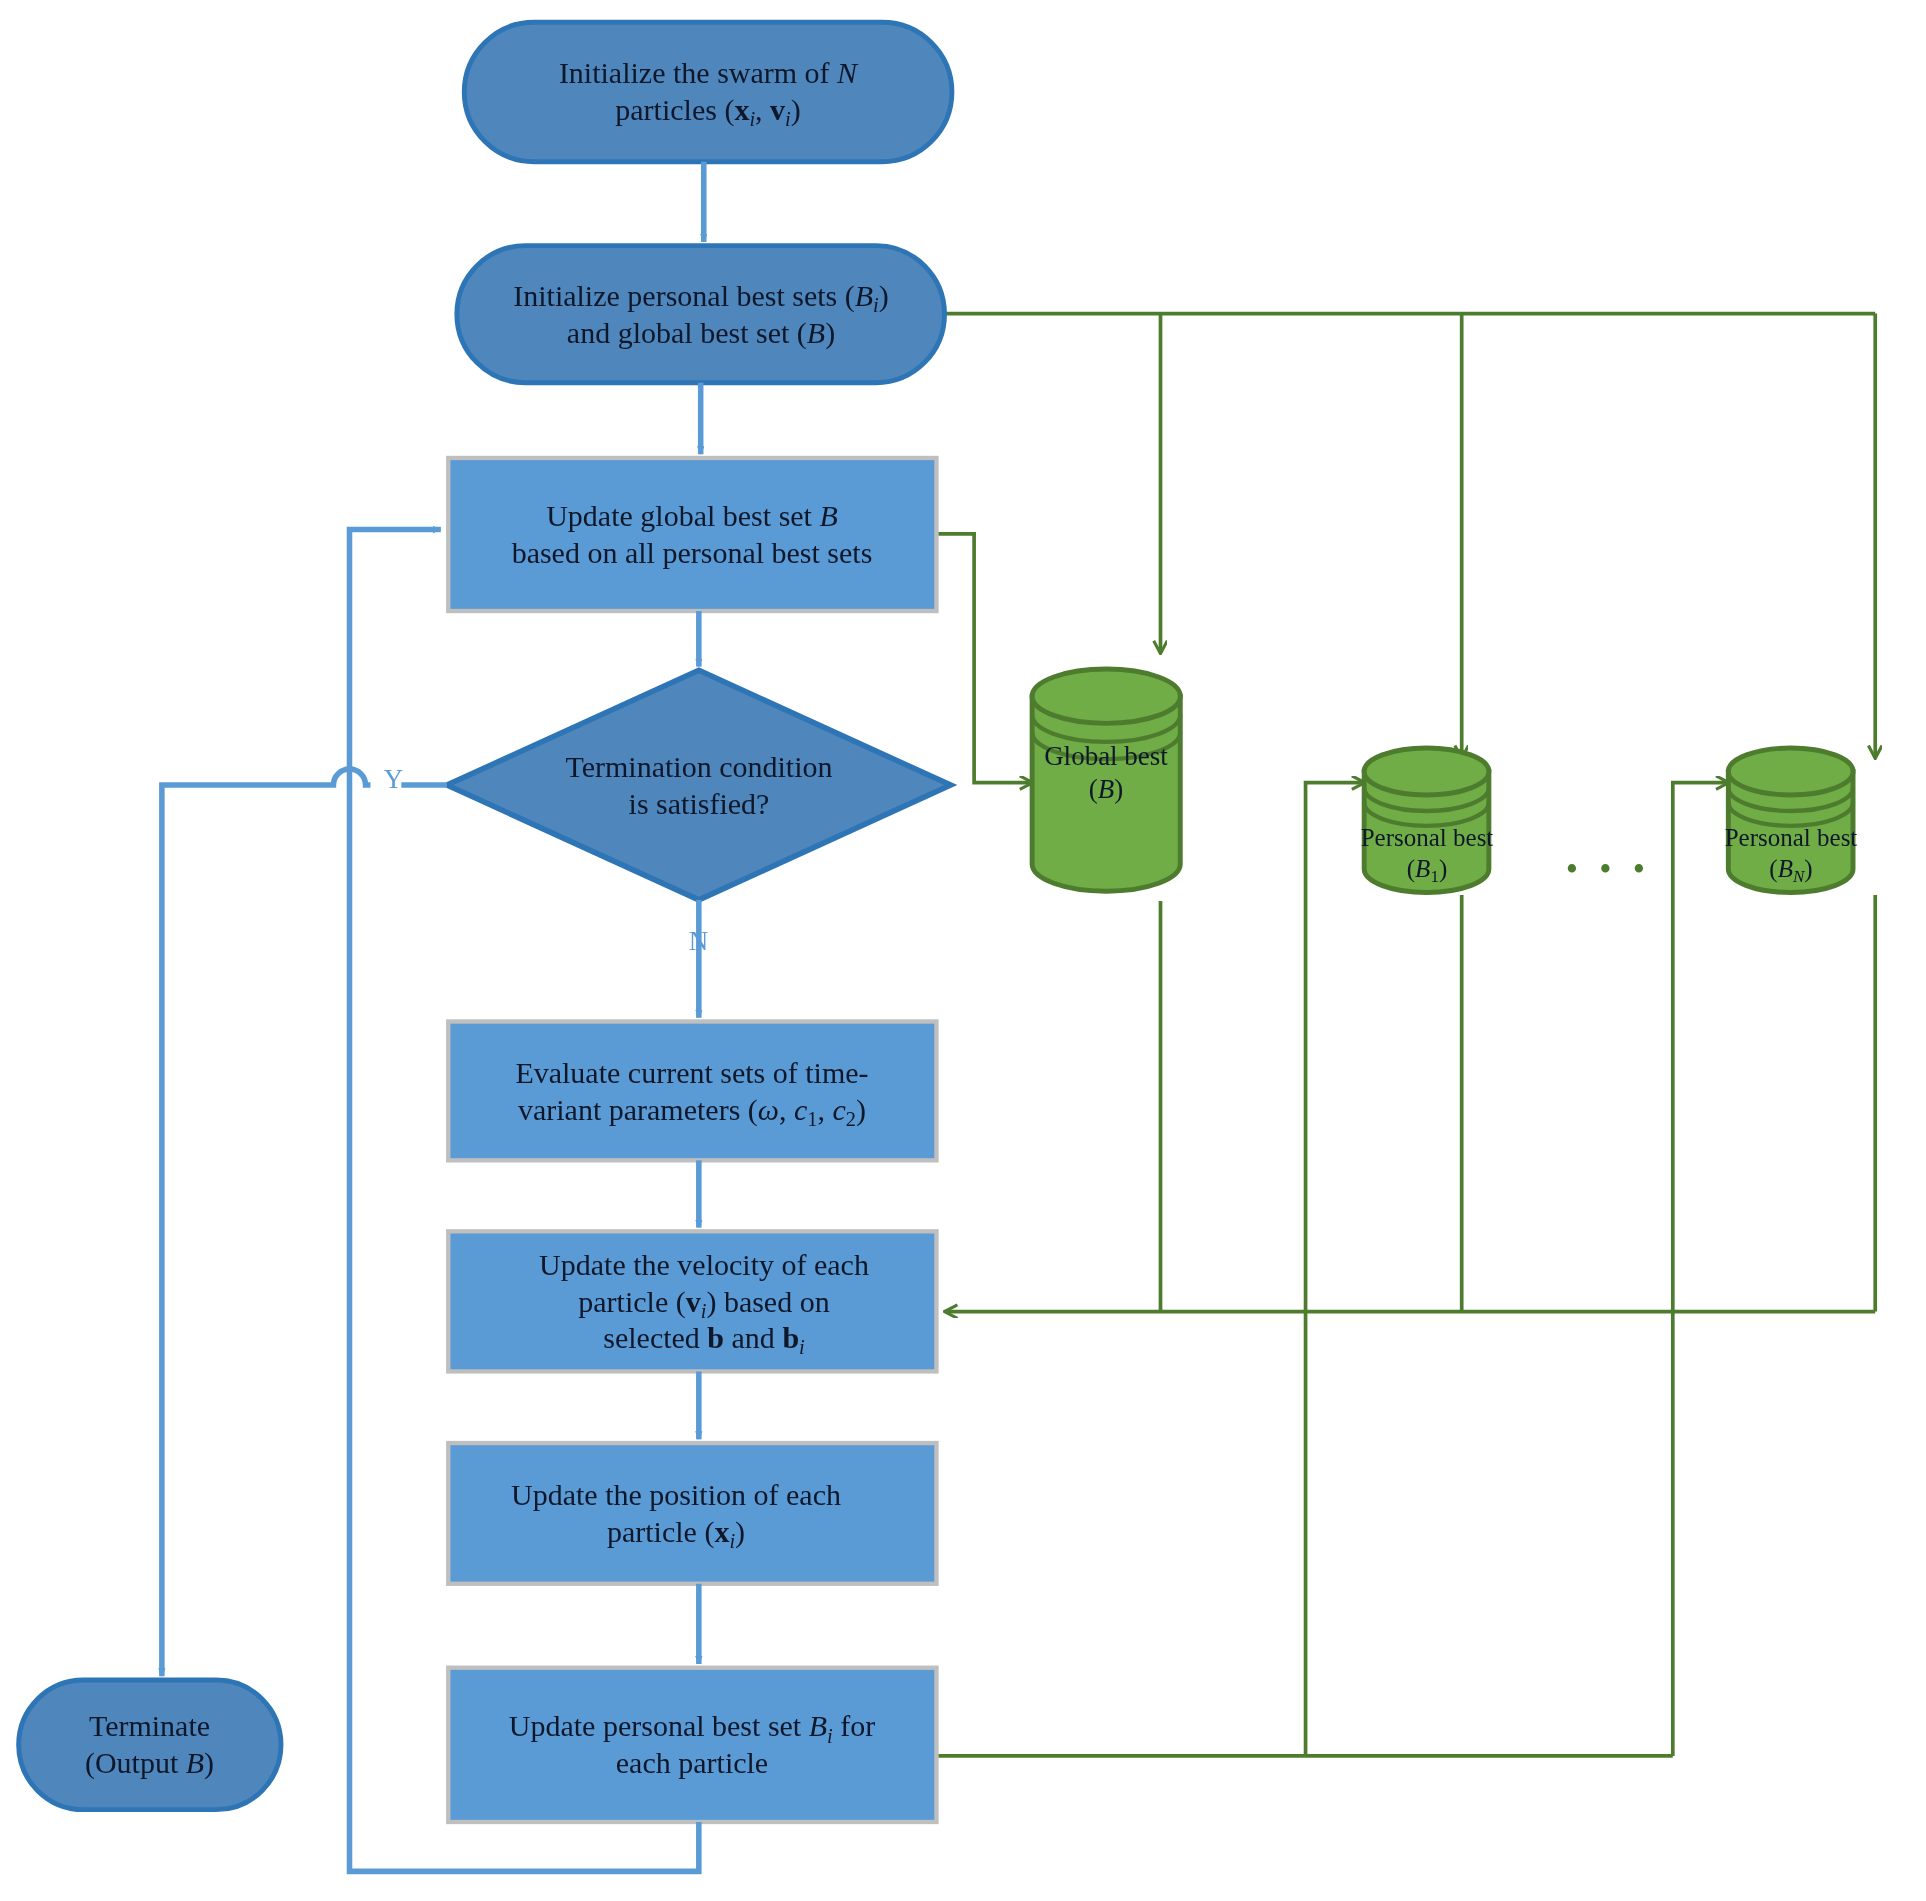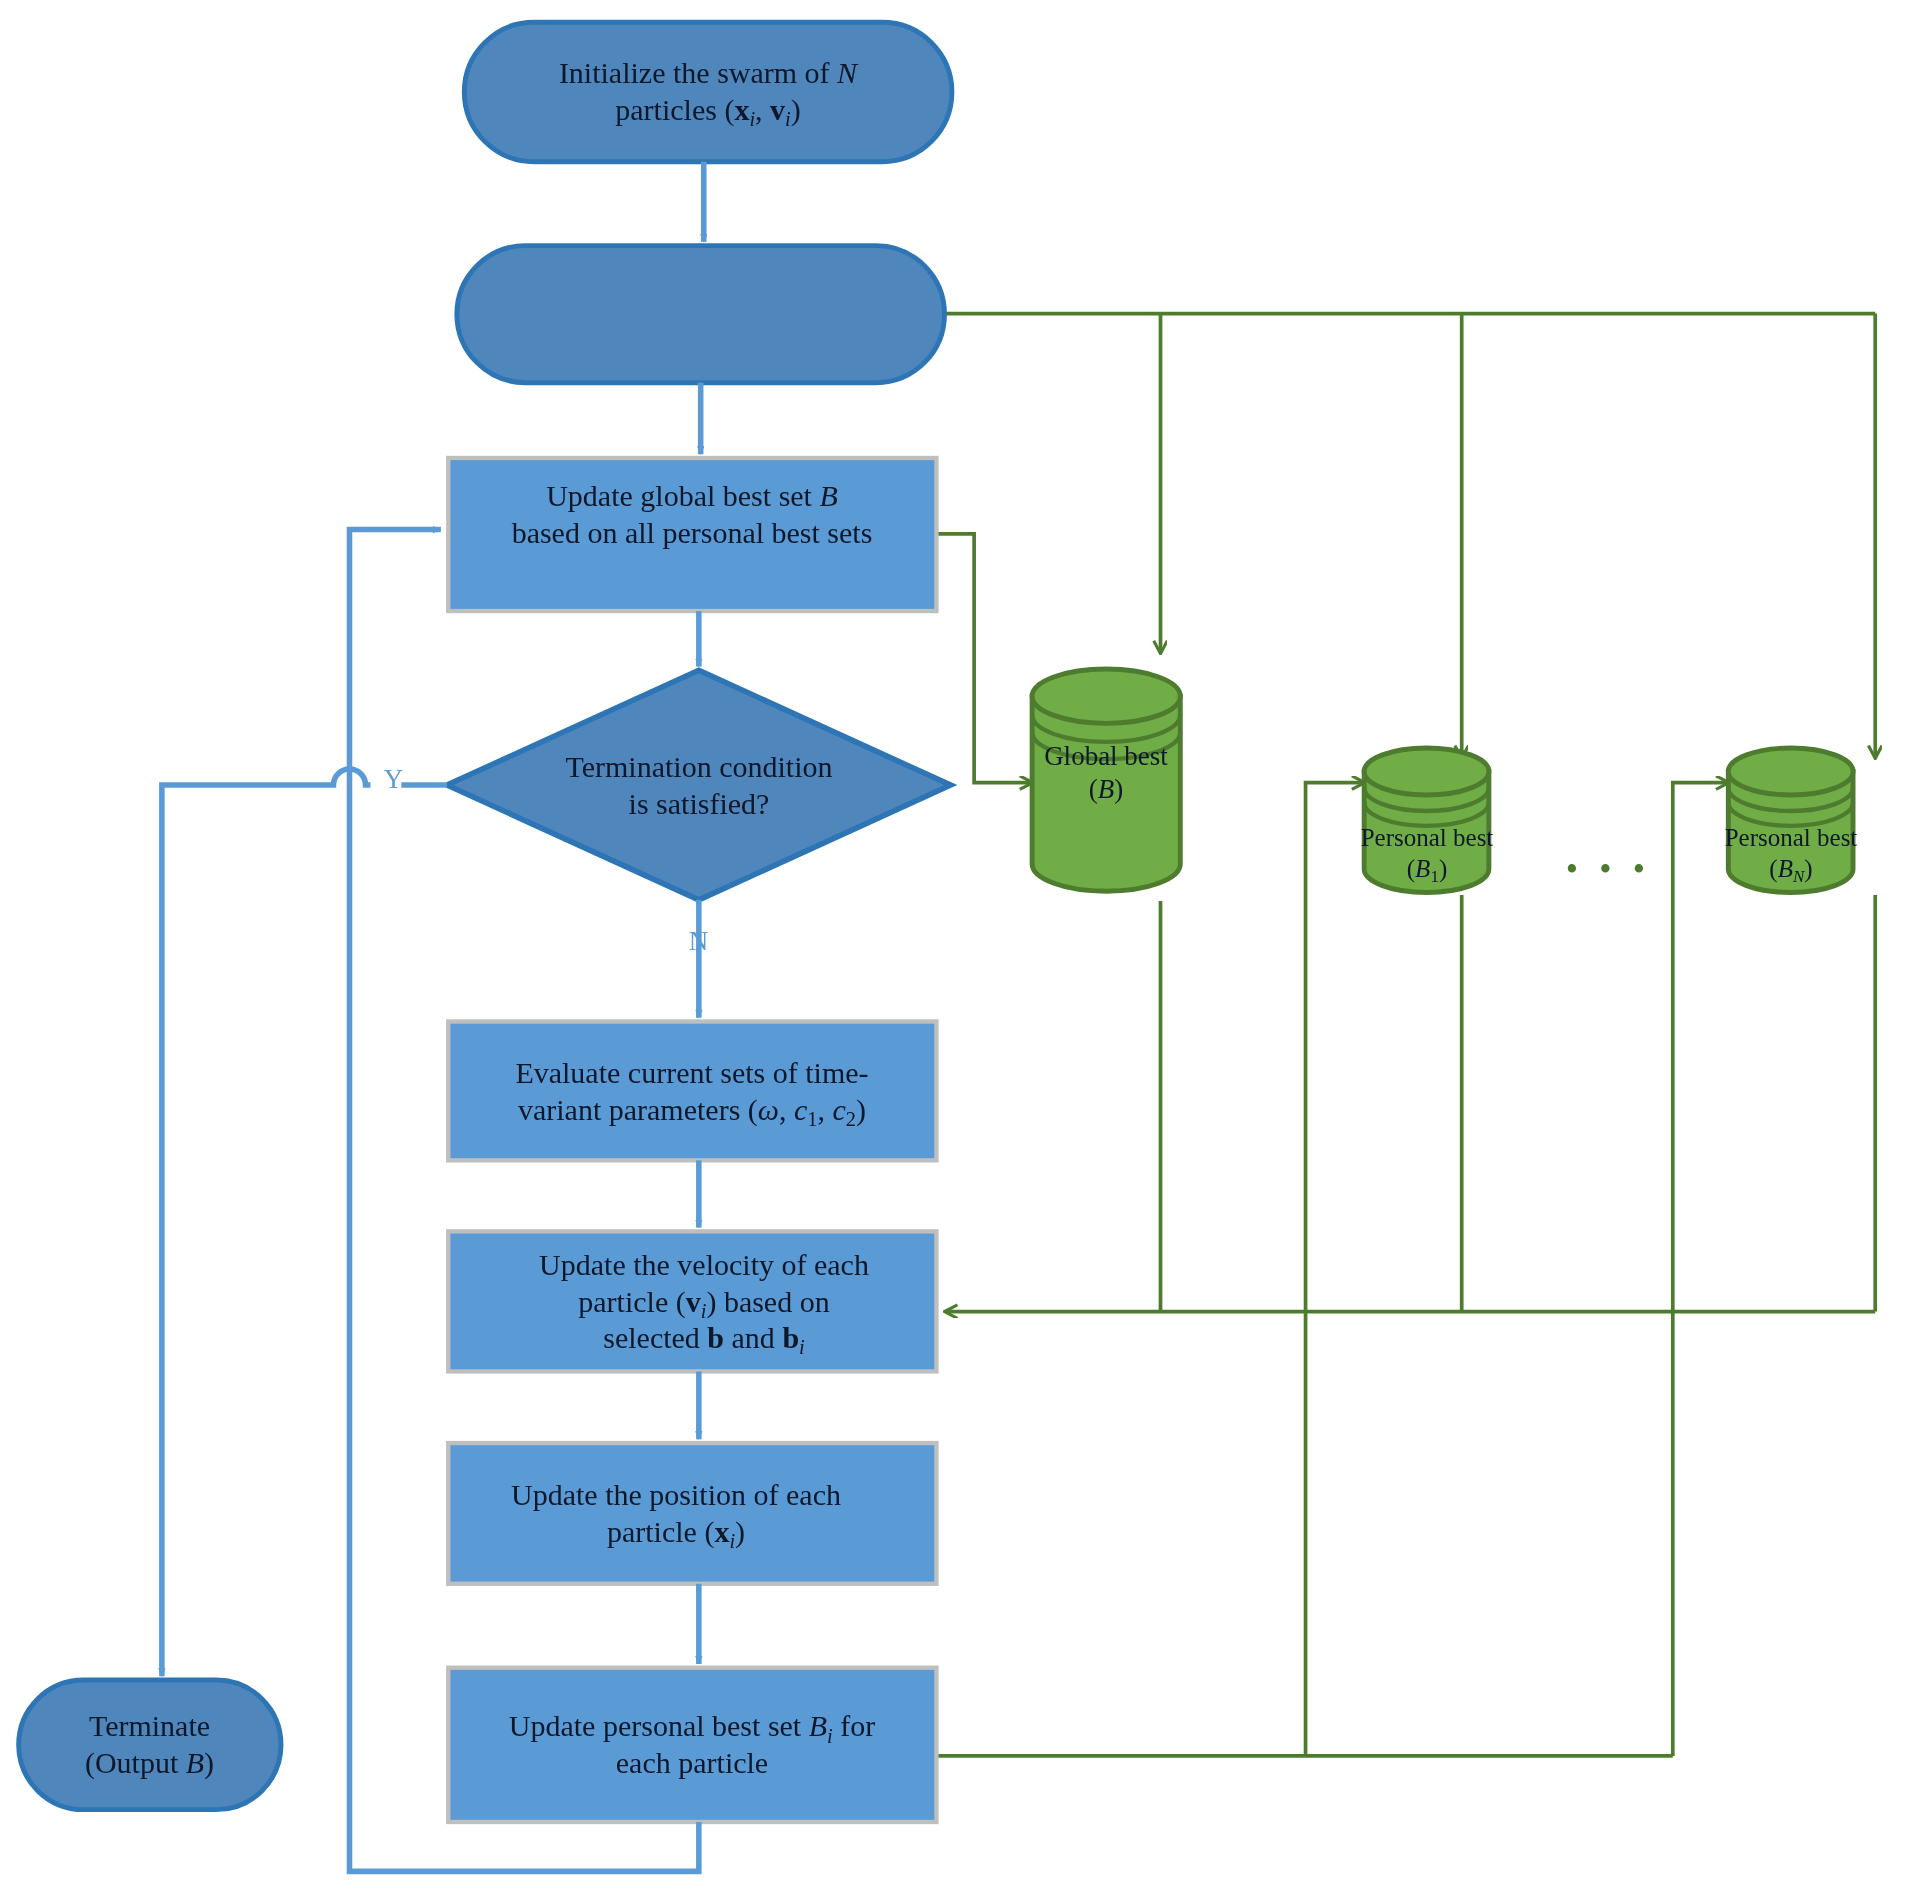--- a/index.html
+++ b/index.html
@@ -110,22 +110,28 @@
     </g>
   </svg>
 
   <div class="node-text t-big" style="left:464px;top:22px;width:488px;height:140px;">
     <div>
       <span>Initialize the swarm of </span><i class="mv">N</i><br>
       <span>particles (</span><b class="vec">x</b><sub class="sub-i">i</sub><span>, </span><b class="vec">v</b><sub class="sub-i">i</sub><span>)</span>
     </div>
   </div>
 
-
-  <div class="node-text t-big" style="left:448px;top:438px;width:488px;height:153px;">
+  <div class="node-text t-big" style="left:457px;top:246px;width:488px;height:137px;">
+    <div>
+      <span>Initialize personal best sets (</span><i class="mv">B</i><sub class="sub-i">i</sub><span>)</span><br>
+      <span>and global best set (</span><i class="mv">B</i><span>)</span>
+    </div>
+  </div>
+
+  <div class="node-text t-big" style="left:448px;top:458px;width:488px;height:153px;">
     <div>
       <span>Update global best set </span><i class="mv">B</i><br>
       <span>based on all personal best sets</span>
     </div>
   </div>
 
   <div class="node-text t-big" style="left:488px;top:710px;width:422px;height:151px;">
     <div>
       <span>Termination condition</span><br>
       <span>is satisfied?</span>

